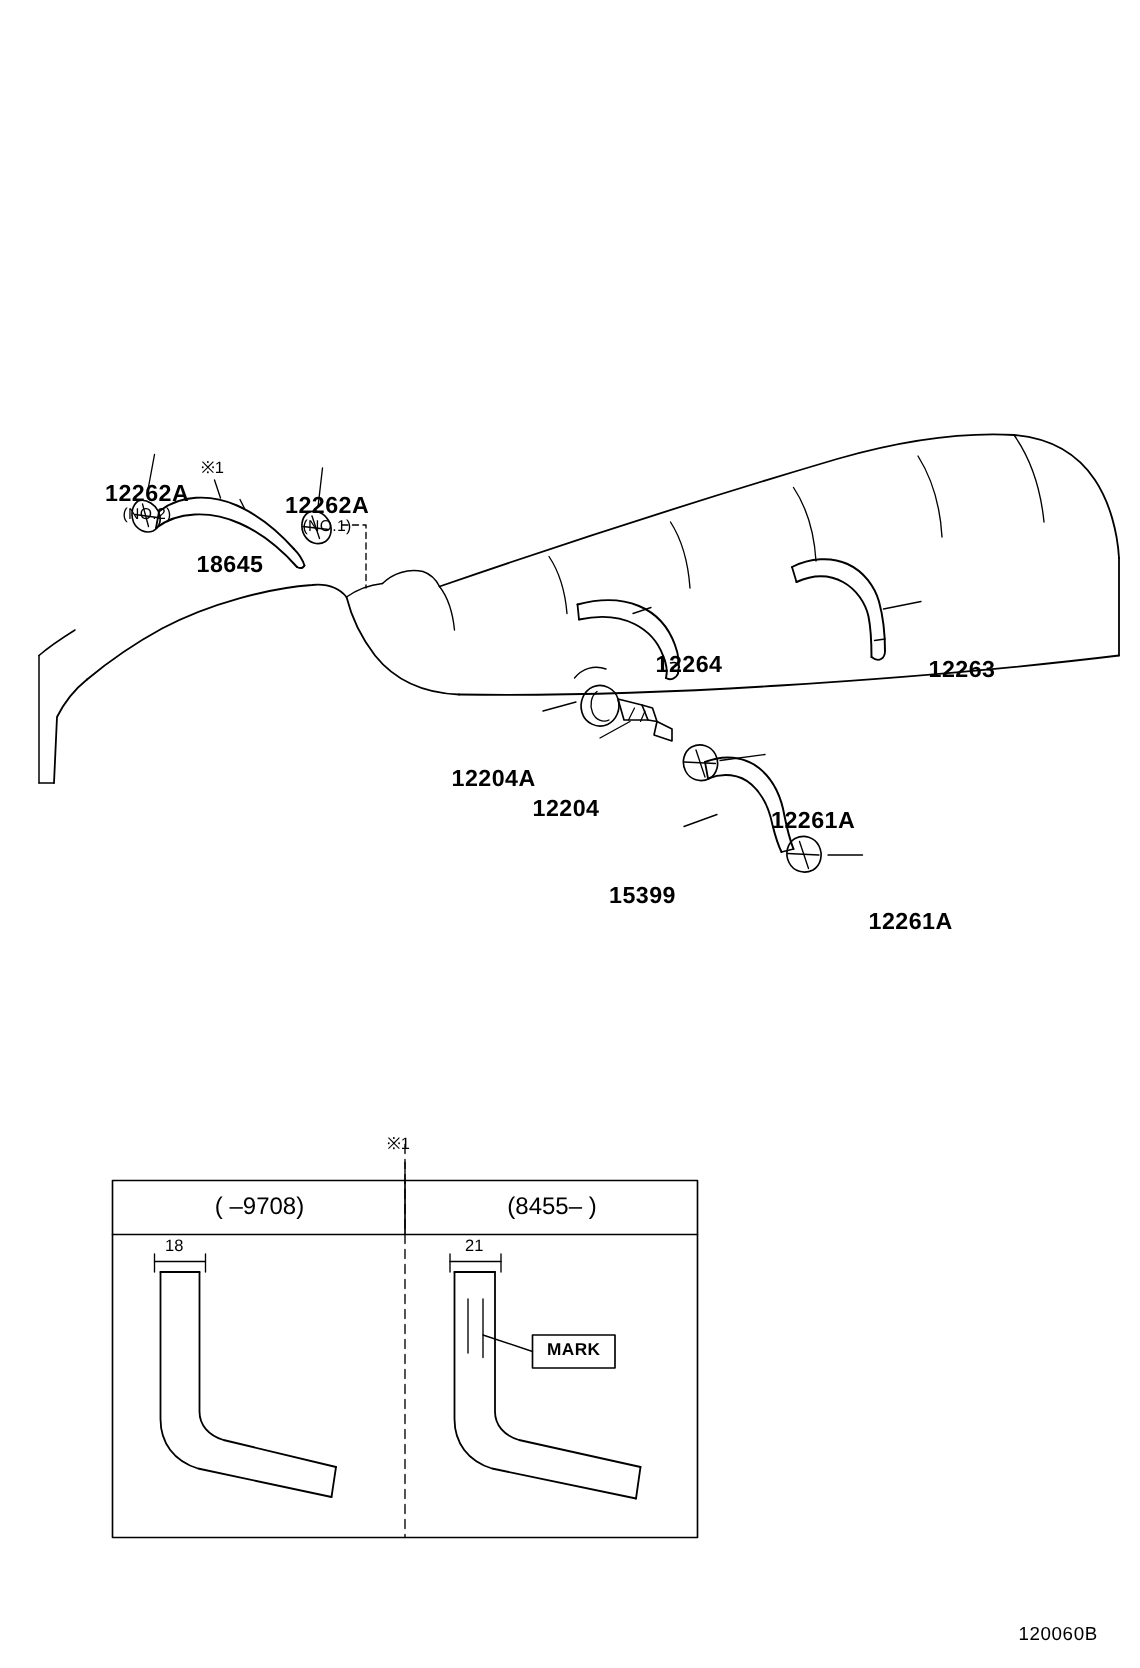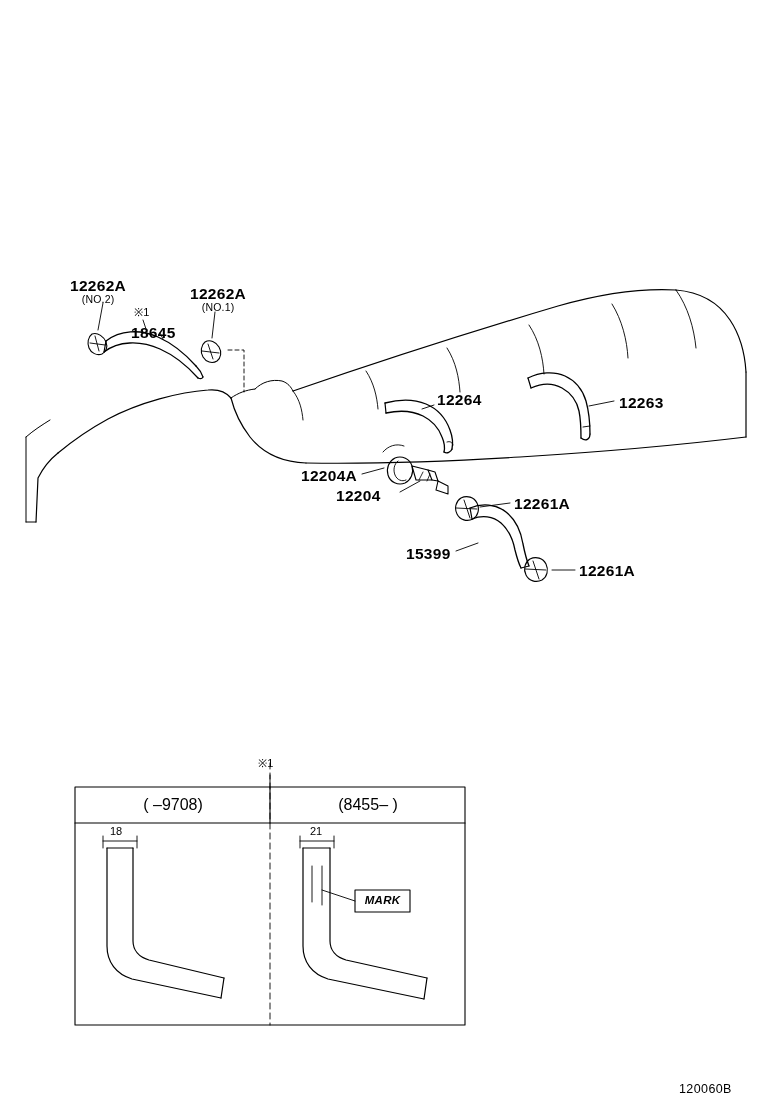--- a/index.html
+++ b/index.html
@@ -32,20 +32,21 @@
   }
   .lbl {
     position: absolute;
     white-space: nowrap;
     line-height: 1.05;
   }
   .part-num {
     font-size: 15.5px;
     font-weight: bold;
     letter-spacing: 0.3px;
+    margin-top: 44px;
   }
   .sub-note {
     font-size: 10.5px;
     font-weight: normal;
     letter-spacing: 0.2px;
   }
   .small-note {
     font-size: 11px;
     font-weight: normal;
   }
@@ -255,35 +256,35 @@
   <div class="lbl part-num" style="left:131px; top:325px;">18645</div>
 
   <div class="lbl small-note" style="left:134px; top:307px;">※1</div>
 
   <div class="lbl part-num" style="left:437px; top:392px;">12264</div>
 
   <div class="lbl part-num" style="left:619px; top:395px;">12263</div>
 
   <div class="lbl part-num" style="left:301px; top:468px;">12204A</div>
 
-  <div class="lbl part-num" style="left:336px; top:488px;">12204</div>
+  <div class="lbl part-num" style="left:355px; top:488px;">12204</div>
 
   <div class="lbl part-num" style="left:514px; top:496px;">12261A</div>
 
   <div class="lbl part-num" style="left:406px; top:546px;">15399</div>
 
   <div class="lbl part-num" style="left:579px; top:563px;">12261A</div>
 
   <div class="lbl small-note" style="left:258px; top:758px;">※1</div>
 
   <div class="lbl table-txt centered" style="left:113px; top:797px; width:120px;">(        –9708)</div>
 
   <div class="lbl table-txt centered" style="left:308px; top:797px; width:120px;">(8455–        )</div>
 
   <div class="lbl dim-txt" style="left:110px; top:826px;text-align:center;">18</div>
 
   <div class="lbl dim-txt" style="left:310px; top:826px;">21</div>
 
-  <div class="lbl mark-txt centered" style="left:355px; top:894px; width:55px;font-style:italic;">MARK</div>
+  <div class="lbl mark-txt centered" style="left:355px; top:894px; width:55px;">MARK</div>
 
   <div class="figcode" style="left:679px; top:1082px;">120060B</div>
 
 </div>
 
 </body></html>

